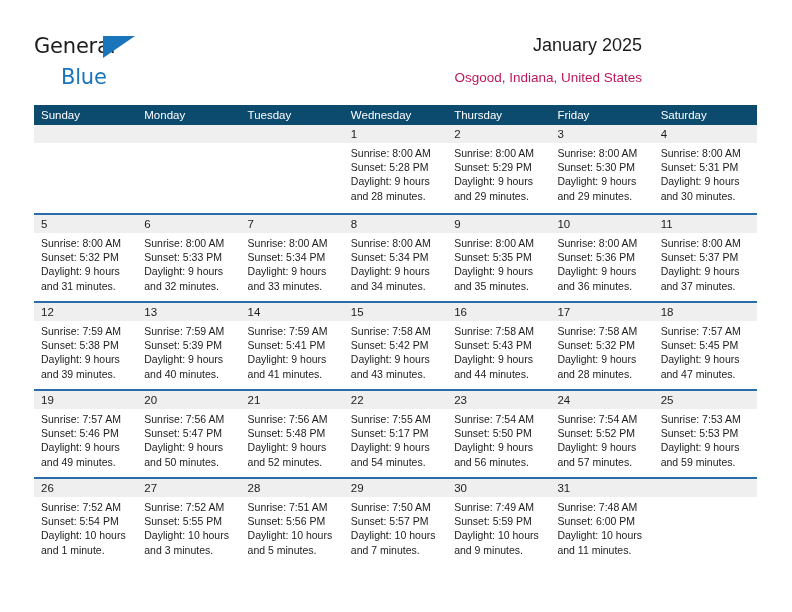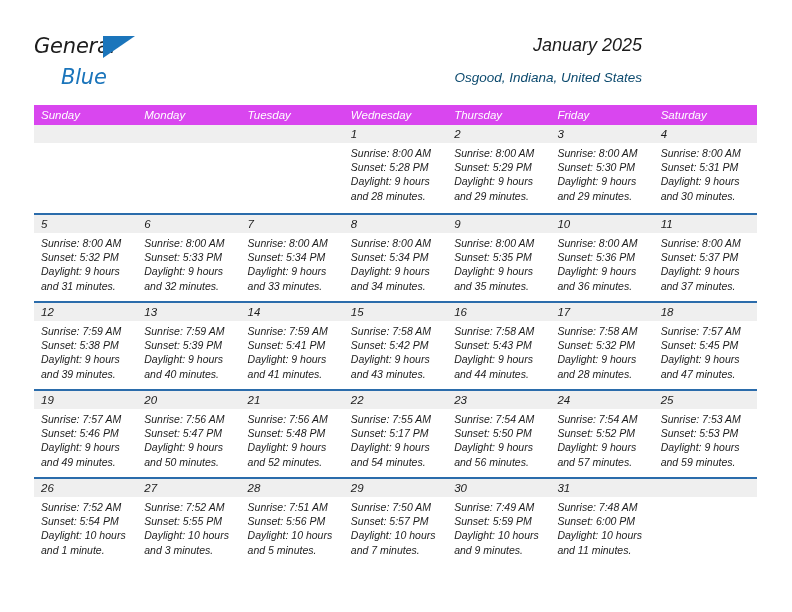--- a/index.html
+++ b/index.html
@@ -12,21 +12,20 @@
     height: 612px;
     font-family: "Liberation Sans", sans-serif;
     color: #000000;
     overflow: hidden;
   }
   .page {
     position: relative;
     width: 676px;
     height: 612px;
     box-sizing: border-box;
-    font-style: italic;
   }
 
   
   .header {
     position: absolute;
     left: 34px;
     top: 28px;
     right: 34px;
     height: 72px;
   }
@@ -78,36 +77,36 @@
   .cal-title {
     font-size: 18px;
     font-weight: 400;
     color: #1c1c1c;
     line-height: 34px;
     white-space: nowrap;
   }
   .cal-subtitle {
     font-size: 13.5px;
     font-weight: 400;
-    color: #0c4a6e;
+    color: #be185d;
     line-height: 20px;
     margin-top: 6px;
     white-space: nowrap;
   }
 
   
   .calendar {
     position: absolute;
     left: 34px;
     top: 105px;
     width: 723px;
   }
   .dow-row {
     display: flex;
-    background: #d946ef;
+    background: #0c4a6e;
     height: 20px;
   }
   .dow-cell {
     flex: 1 1 0;
     color: #ffffff;
     font-size: 11.5px;
     line-height: 20px;
     padding-left: 7px;
     box-sizing: border-box;
     white-space: nowrap;

